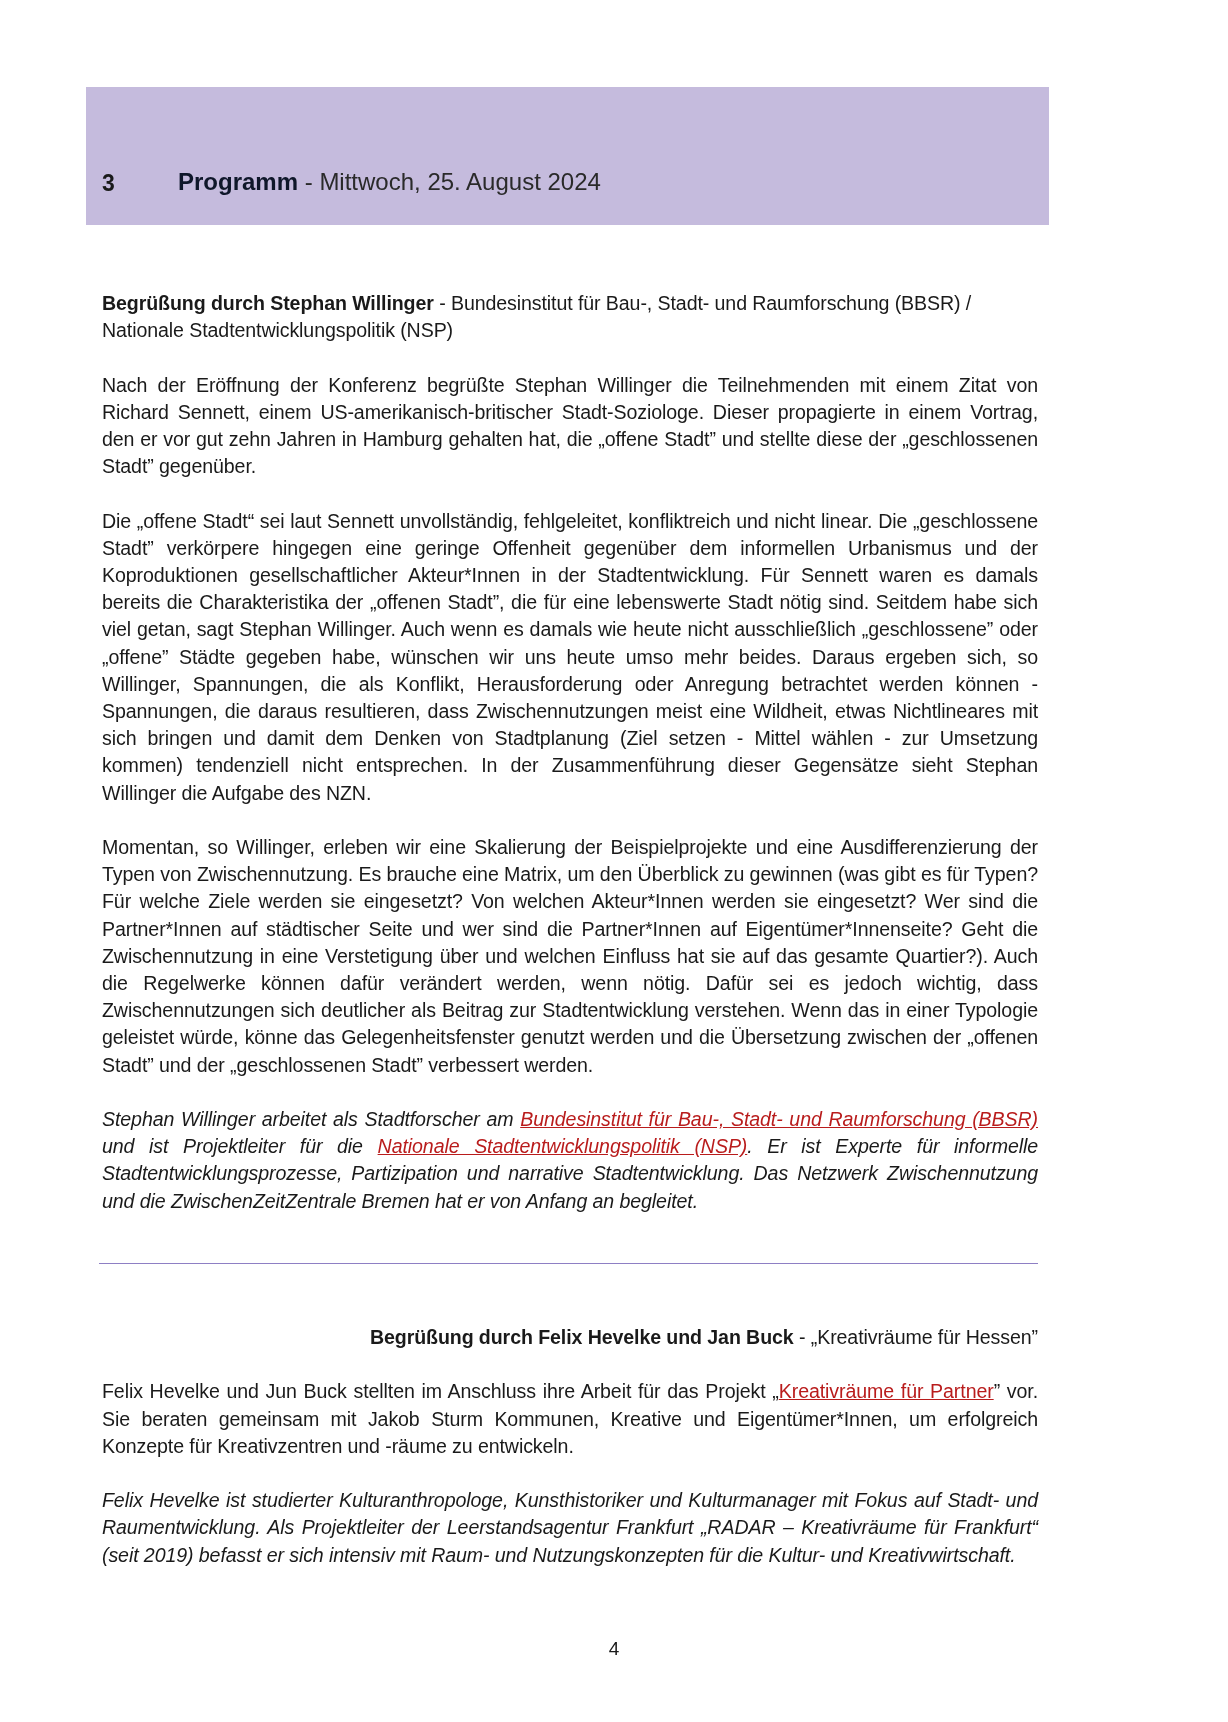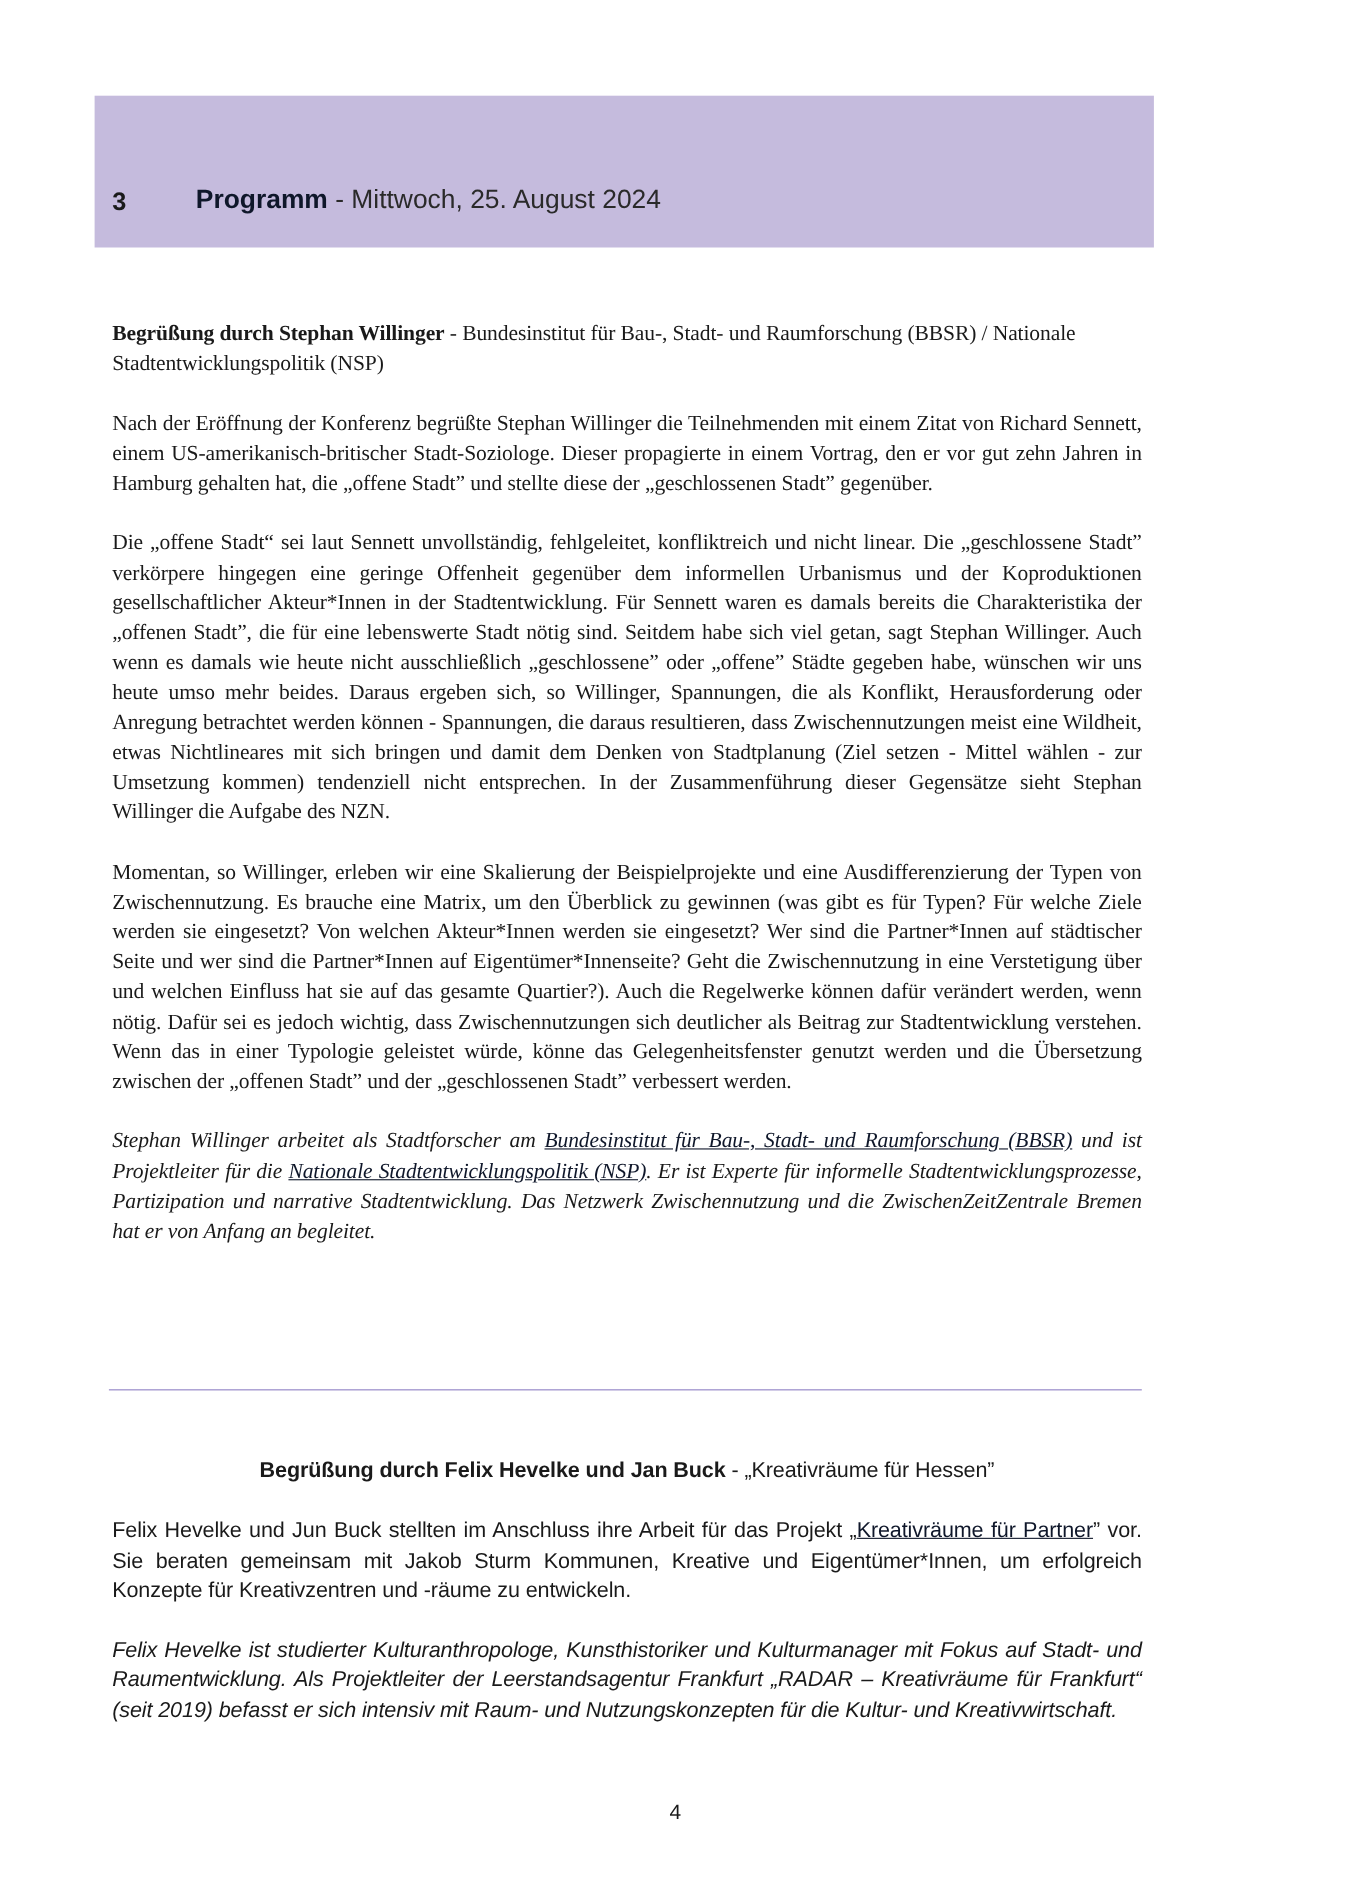--- a/index.html
+++ b/index.html
@@ -17,27 +17,27 @@
     font-size: 23px; font-weight: bold; color: #1a1a1a;
   }
   .header-title {
     position: absolute; left: 92px; top: 81px;
     font-size: 24px; color: #2a2a2a; white-space: nowrap;
   }
   .header-title b { font-weight: bold; color: #0f172a; }
 
   .content {
     position: absolute; left: 102px; top: 290px; width: 936px;
-    font-size: 19.6px; line-height: 27.2px; letter-spacing: -0.1px; font-family: Liberation Serif, serif;
+    font-size: 19.6px; line-height: 27.2px; letter-spacing: -0.1px;
   }
   .content p { margin: 0; text-align: justify; }
   .heading b { font-weight: bold; }
   .gap { height: 27.2px; }
   .italic { font-style: italic; }
-  a.link { color: #0f172a; text-decoration: underline; }
+  a.link { color: #b91c1c; text-decoration: underline; }
 
   .divider {
     position: absolute; left: 99px; top: 1263px; width: 939px; height: 0;
     border-top: 1.5px solid #8e7fc4;
   }
   .content2 {
     position: absolute; left: 102px; top: 1324px; width: 936px;
     font-size: 19.6px; line-height: 27.2px; letter-spacing: -0.1px;
   }
   .content2 p { margin: 0; text-align: justify; }
@@ -62,20 +62,20 @@
   <p>Die „offene Stadt“ sei laut Sennett unvollständig, fehlgeleitet, konfliktreich und nicht linear. Die „geschlossene Stadt” verkörpere hingegen eine geringe Offenheit gegenüber dem informellen Urbanismus und der Koproduktionen gesellschaftlicher Akteur*Innen in der Stadtentwicklung. Für Sennett waren es damals bereits die Charakteristika der „offenen Stadt”, die für eine lebenswerte Stadt nötig sind. Seitdem habe sich viel getan, sagt Stephan Willinger. Auch wenn es damals wie heute nicht ausschließlich „geschlossene” oder „offene” Städte gegeben habe, wünschen wir uns heute umso mehr beides. Daraus ergeben sich, so Willinger, Spannungen, die als Konflikt, Herausforderung oder Anregung betrachtet werden können - Spannungen, die daraus resultieren, dass Zwischennutzungen meist eine Wildheit, etwas Nichtlineares mit sich bringen und damit dem Denken von Stadtplanung (Ziel setzen - Mittel wählen - zur Umsetzung kommen) tendenziell nicht entsprechen. In der Zusammenführung dieser Gegensätze sieht Stephan Willinger die Aufgabe des NZN.</p>
   <div class="gap"></div>
   <p>Momentan, so Willinger, erleben wir eine Skalierung der Beispielprojekte und eine Ausdifferenzierung der Typen von Zwischennutzung. Es brauche eine Matrix, um den Überblick zu gewinnen (was gibt es für Typen? Für welche Ziele werden sie eingesetzt? Von welchen Akteur*Innen werden sie eingesetzt? Wer sind die Partner*Innen auf städtischer Seite und wer sind die Partner*Innen auf Eigentümer*Innenseite? Geht die Zwischennutzung in eine Verstetigung über und welchen Einfluss hat sie auf das gesamte Quartier?). Auch die Regelwerke können dafür verändert werden, wenn nötig. Dafür sei es jedoch wichtig, dass Zwischennutzungen sich deutlicher als Beitrag zur Stadtentwicklung verstehen. Wenn das in einer Typologie geleistet würde, könne das Gelegenheitsfenster genutzt werden und die Übersetzung zwischen der „offenen Stadt” und der „geschlossenen Stadt” verbessert werden.</p>
   <div class="gap"></div>
   <p class="italic"><span>Stephan Willinger arbeitet als Stadtforscher am </span><a class="link">Bundesinstitut für Bau-, Stadt- und Raumforschung (BBSR)</a><span> und ist Projektleiter für die </span><a class="link">Nationale Stadtentwicklungspolitik (NSP)</a><span>. Er ist Experte für informelle Stadtentwicklungsprozesse, Partizipation und narrative Stadtentwicklung. Das Netzwerk Zwischennutzung und die ZwischenZeitZentrale Bremen hat er von Anfang an begleitet.</span></p>
 </div>
 
 <div class="divider"></div>
 
 <div class="content2">
-  <p class="heading" style="text-align:center"><b>Begrüßung durch Felix Hevelke und Jan Buck</b><span> - „Kreativräume für Hessen”</span></p>
+  <p class="heading" style="text-align:right"><b>Begrüßung durch Felix Hevelke und Jan Buck</b><span> - „Kreativräume für Hessen”</span></p>
   <div class="gap"></div>
   <p><span>Felix Hevelke und Jun Buck stellten im Anschluss ihre Arbeit für das Projekt „</span><a class="link">Kreativräume für Partner</a><span>” vor. Sie beraten gemeinsam mit Jakob Sturm Kommunen, Kreative und Eigentümer*Innen, um erfolgreich Konzepte für Kreativzentren und -räume zu entwickeln.</span></p>
   <div class="gap"></div>
   <p class="italic">Felix Hevelke ist studierter Kulturanthropologe, Kunsthistoriker und Kulturmanager mit Fokus auf Stadt- und Raumentwicklung. Als Projektleiter der Leerstandsagentur Frankfurt „RADAR – Kreativräume für Frankfurt“ (seit 2019) befasst er sich intensiv mit Raum- und Nutzungskonzepten für die Kultur- und Kreativwirtschaft.</p>
 </div>
 
 <div class="page-number">4</div>
 
 </body></html>

